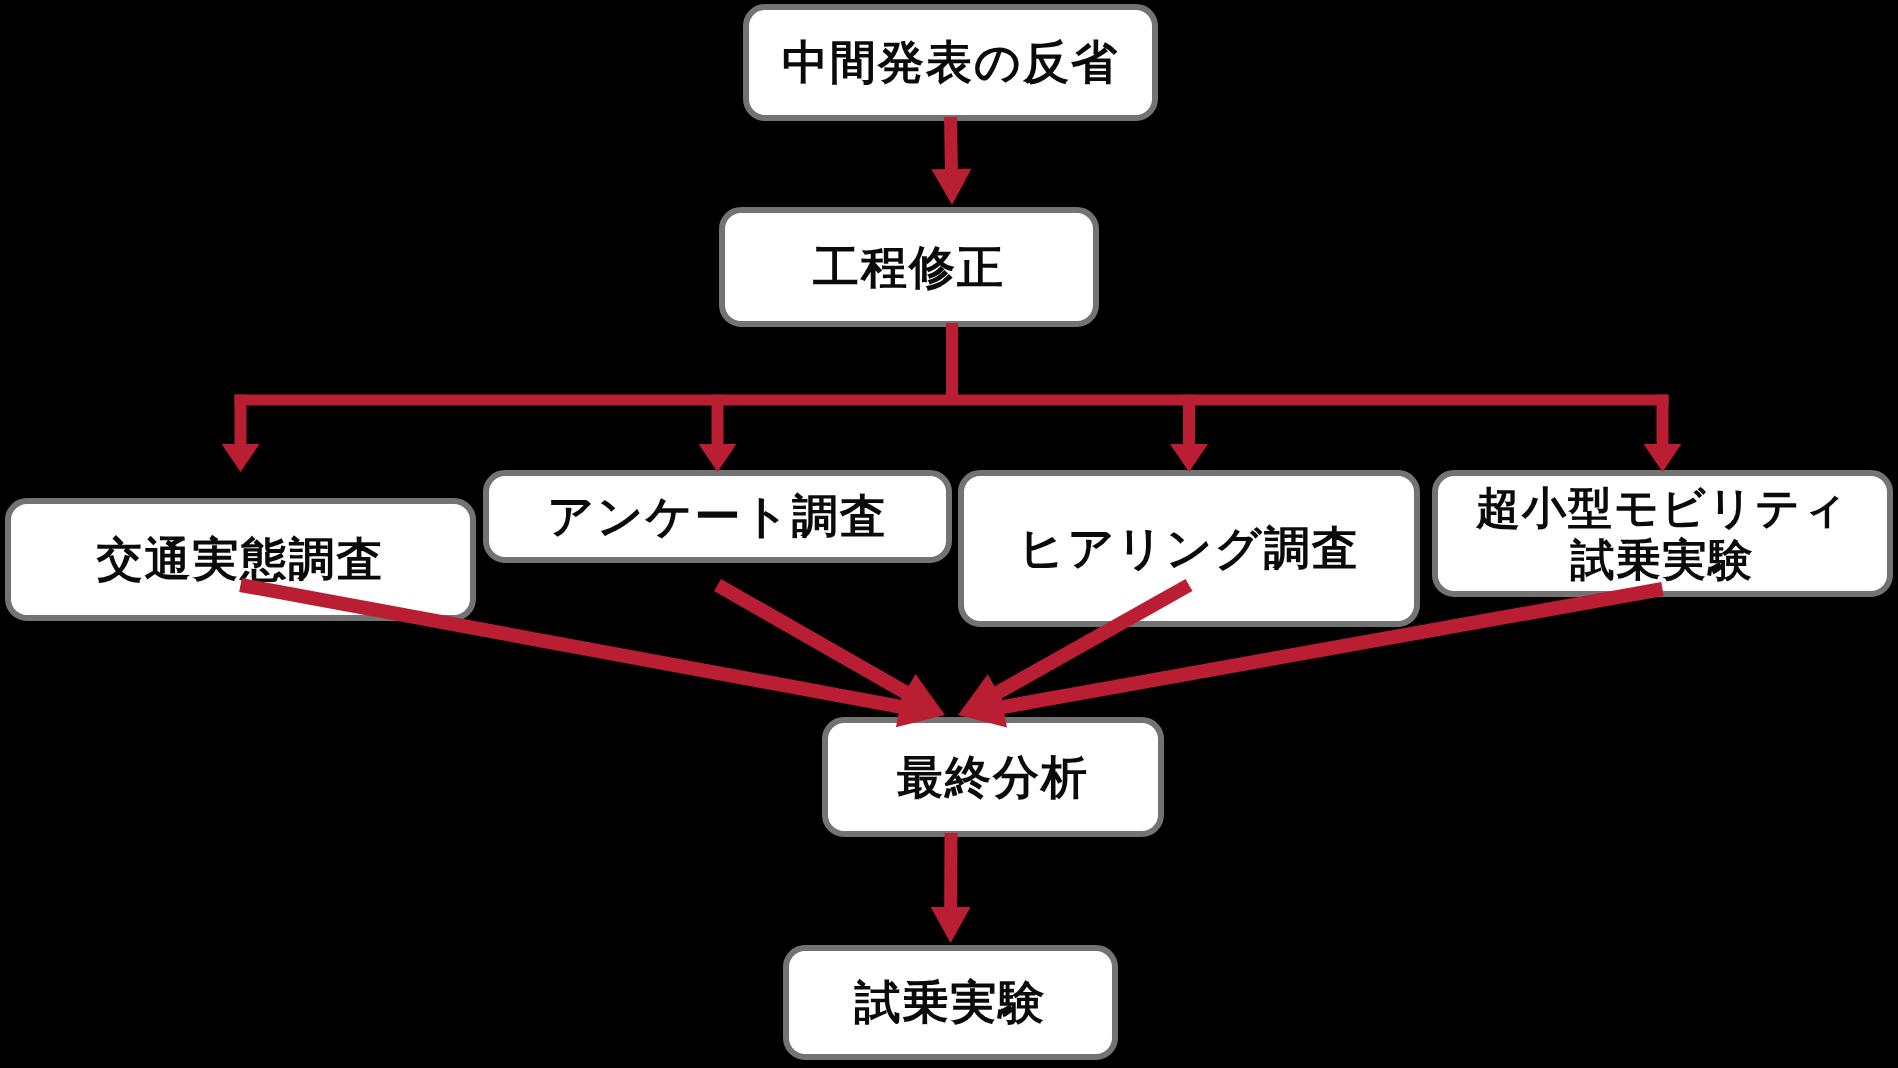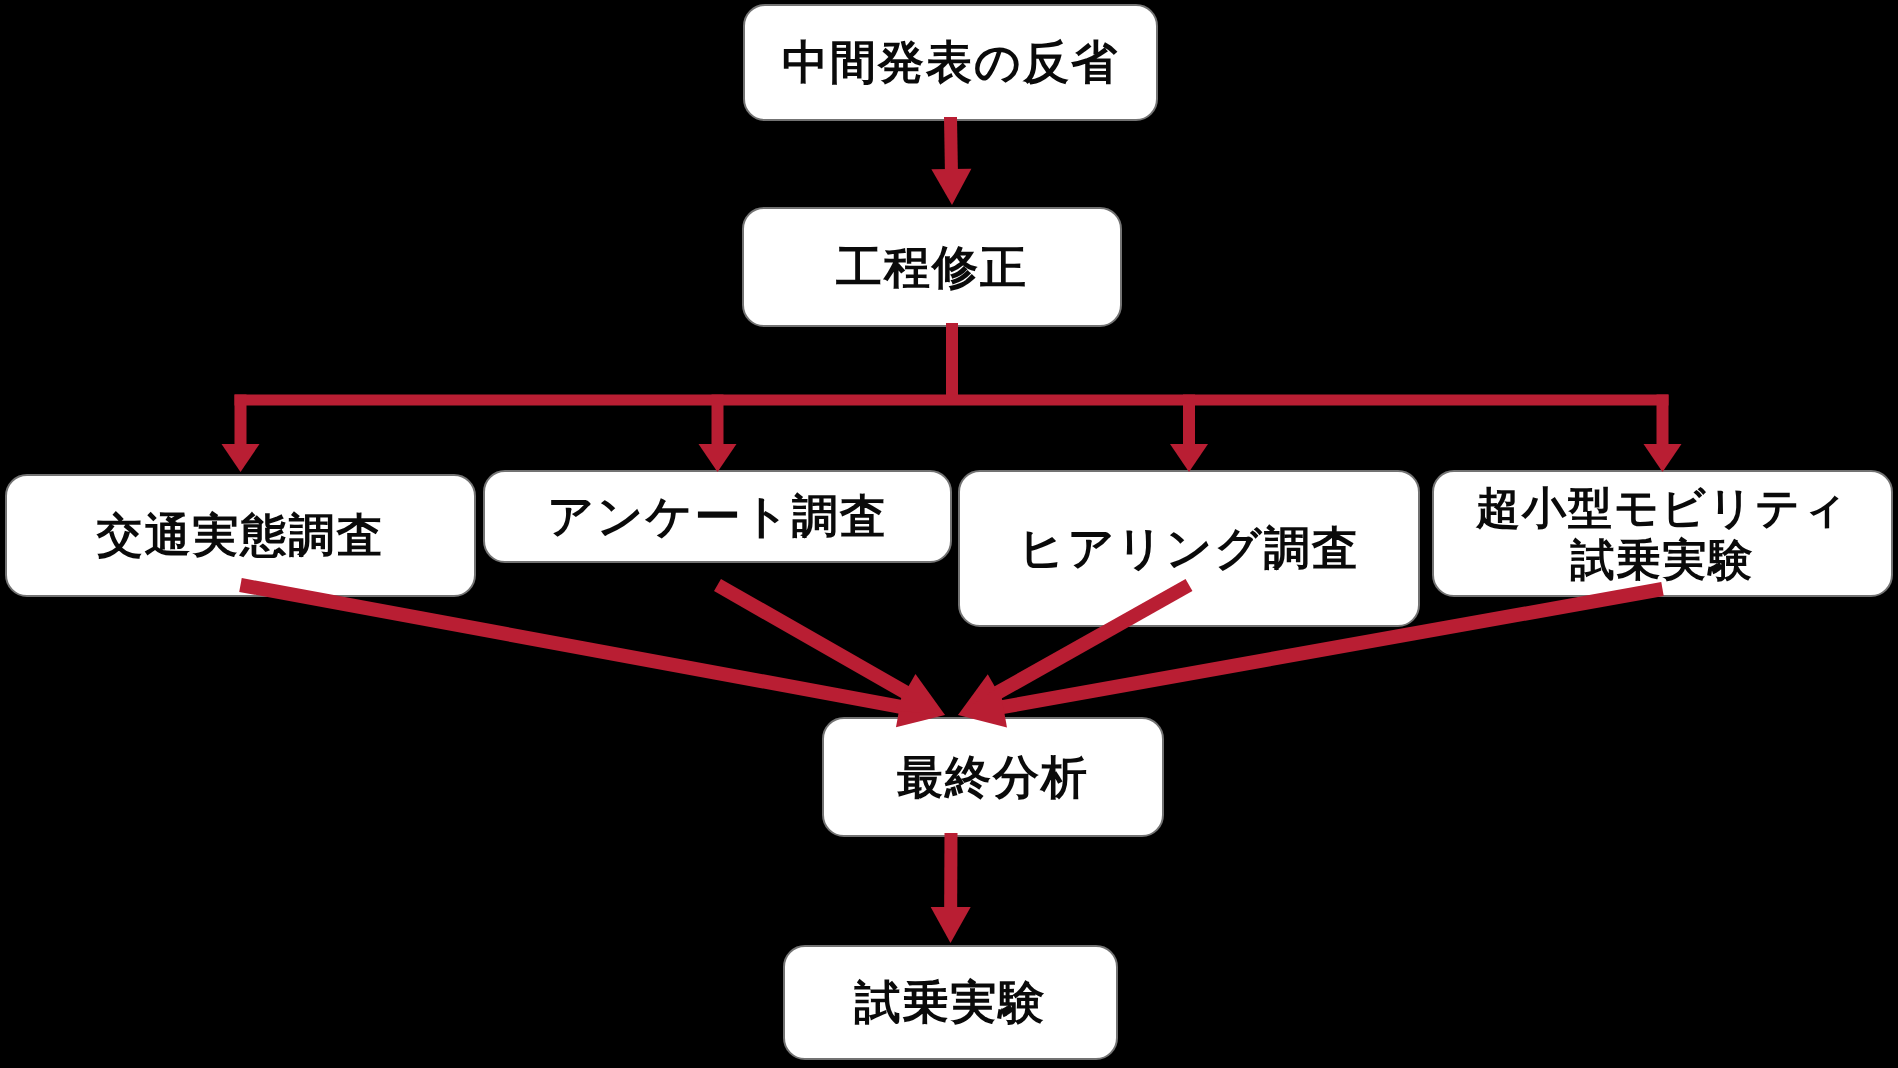--- a/index.html
+++ b/index.html
@@ -12,21 +12,21 @@
     width: 1898px;
     height: 1068px;
     background: #000;
     overflow: hidden;
     font-family: "Liberation Sans", "DejaVu Sans", sans-serif;
   }
   .node {
     position: absolute;
     box-sizing: border-box;
     background: #ffffff;
-    border: 2px solid #737373;
+    border: 6px solid #737373;
     border-radius: 22px;
     display: flex;
     align-items: center;
     justify-content: center;
     z-index: 1;
   }
   .node-label {
     color: #0a0a0a;
     font-weight: bold;
     font-size: 46px;
@@ -49,24 +49,24 @@
   }
 </style>
 </head>
 <body>
 
 <div class="stage">
   <div id="nodes">
       <div class="node" style="left: 743px; top: 4px; width: 415px; height: 117px;">
         <span class="node-label">中間発表の反省</span>
       </div>
-      <div class="node" style="left: 742px; top: 207px; width: 380px; height: 120px;">
+      <div class="node" style="left: 719px; top: 207px; width: 380px; height: 120px;">
         <span class="node-label">工程修正</span>
       </div>
-      <div class="node" style="left: 5px; top: 474px; width: 471px; height: 123px;">
+      <div class="node" style="left: 5px; top: 498px; width: 471px; height: 123px;">
         <span class="node-label">交通実態調査</span>
       </div>
       <div class="node" style="left: 483px; top: 470px; width: 469px; height: 93px;">
         <span class="node-label">アンケート調査</span>
       </div>
       <div class="node" style="left: 958px; top: 470px; width: 462px; height: 157px;">
         <span class="node-label">ヒアリング調査</span>
       </div>
       <div class="node two-line" style="left: 1432px; top: 470px; width: 461px; height: 127px;">
         <span class="node-label">超小型モビリティ

